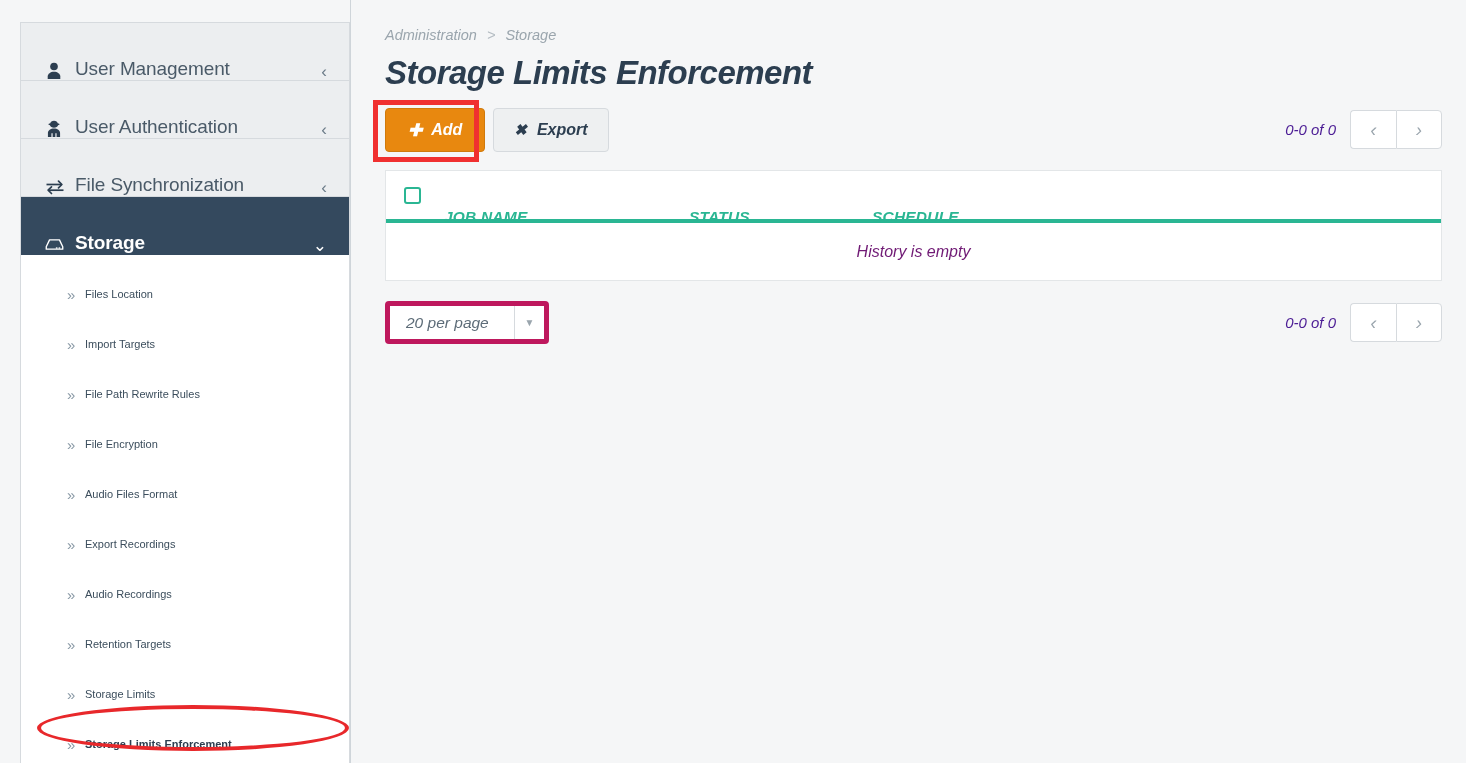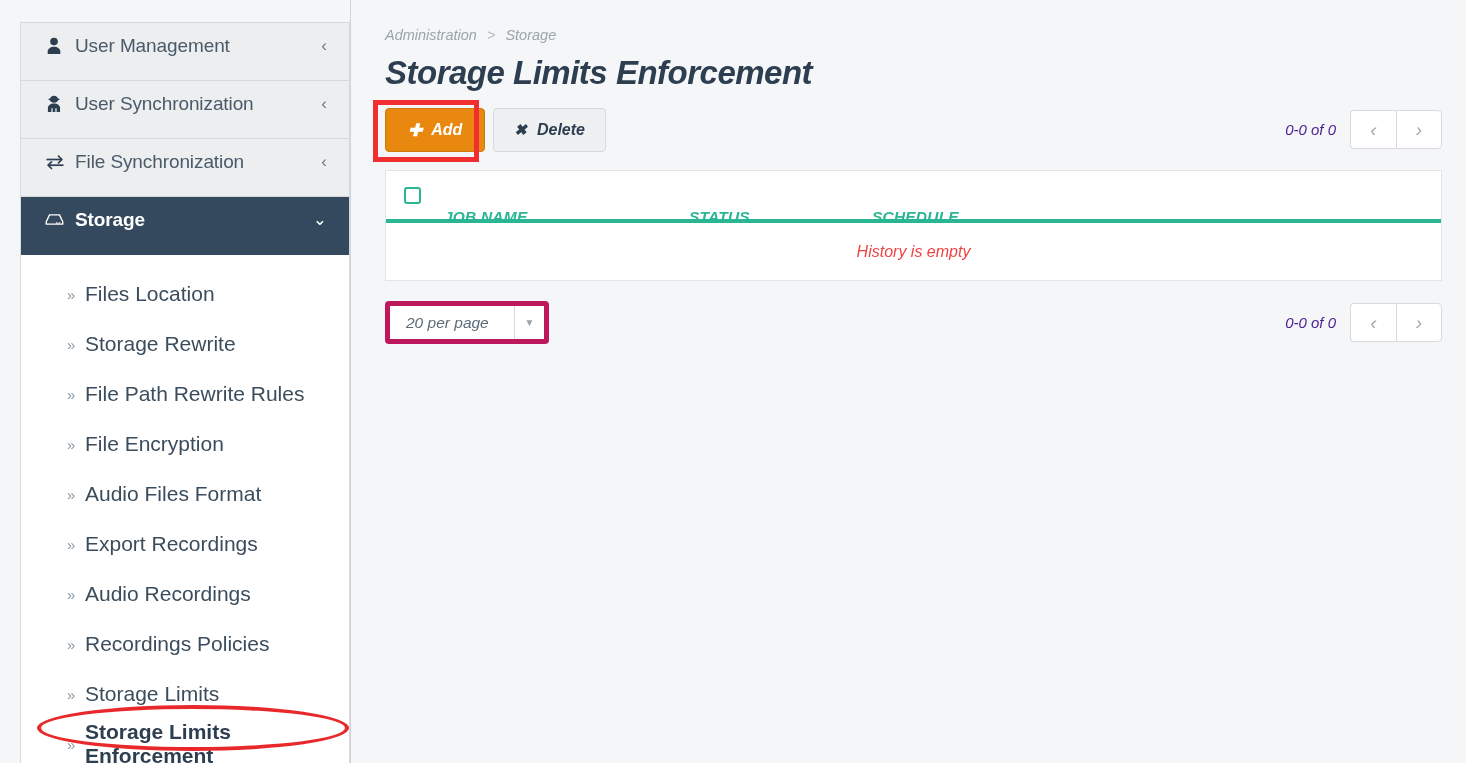--- a/index.html
+++ b/index.html
@@ -23,22 +23,22 @@
     width: 330px;
     background: #ffffff;
     border: 1px solid #d6dade;
     border-bottom: none;
     min-height: 728px;
   }
   .nav-group {
     background: #eceef0;
     border-bottom: 1px solid #d6dade;
     height: 58px;
-    display: flex; align-items: center;
-    padding: 0 22px 12px 24px;
+    display: flex; align-items: flex-end;
+    padding: 0 22px 0 24px;
     cursor: pointer;
     position: relative;
   }
   .nav-group.active {
     background: #34495e;
     border-bottom: 1px solid #34495e;
   }
   .nav-group .ic {
     width: 26px; flex: 0 0 26px;
     display: flex; align-items: center; justify-content: flex-start;
@@ -59,21 +59,21 @@
     height: 50px;
     display: flex; align-items: center;
     padding-left: 64px;
     cursor: pointer;
     position: relative;
   }
   .sub-item .arrow {
     position: absolute; left: 46px; top: 50%; transform: translateY(-50%);
     color: #8a9aa6; font-size: 15px;
   }
-  .sub-item .slabel { font-size: 21px; color: #3b4d5c; }
+  .sub-item .slabel { font-size: 11px; color: #3b4d5c; }
   .sub-item.current .slabel { font-weight: bold; color: #2c3e50; }
 
   
   .ellipse-hl {
     position: absolute;
     left: 37px; top: 705px;
     width: 312px; height: 46px;
     border: 4px solid #e8282b;
     border-radius: 50%;
     pointer-events: none;
@@ -159,21 +159,21 @@
     border: 2px solid #2ab693; border-radius: 3px;
     background: #ffffff; cursor: pointer;
   }
   .th-job { flex: 0 0 245px; }
   .th-status { flex: 0 0 183px; }
   .th-schedule { flex: 0 0 238px; }
   .th-latest { flex: 1 1 auto; }
   .tbody-empty {
     height: 57px;
     display: flex; align-items: center; justify-content: center;
-    font-size: 16px; color: #ef4444;
+    font-size: 16px; color: #701a75;
   }
 
   
   .bottom-bar {
     margin-top: 20px; position: relative; height: 46px;
   }
   .select-wrap {
     display: inline-flex; align-items: stretch;
     height: 43px; background: #ffffff;
     border: 5px solid #be185d; border-radius: 4px;
@@ -214,21 +214,21 @@
         <span class="chev">‹</span>
       </div>
 
       <div class="nav-group">
         <span class="ic">
           <svg width="18" height="18" viewBox="0 0 16 16" fill="currentColor">
               <path d="M8 0.6c-1.9 0-3 1.1-3.3 2.3L3.4 3.4c-.4.1-.5.6-.1.8l1.1.5C4.7 6 6.2 6.8 8 6.8s3.3-.8 3.6-2.1l1.1-.5c.4-.2.3-.7-.1-.8l-1.3-.5C11 1.7 9.9.6 8 .6z"></path>
               <path d="M8 7.6c-3 0-5.4 1.8-5.4 4V15h3.1v-3.3h1.1V15h2.4v-3.3h1.1V15h3.1v-3.4c0-2.2-2.4-4-5.4-4z"></path>
             </svg>
         </span>
-        <span class="lbl">User Synchronization</span>
+        <span class="lbl">User Authentication</span>
         <span class="chev">‹</span>
       </div>
 
       <div class="nav-group">
         <span class="ic">
           <svg width="20" height="18" viewBox="0 0 20 16" fill="none" stroke="currentColor" stroke-width="1.7">
             <path d="M1.5 5.5h15"></path>
               <path d="M13.5 2.2l3.4 3.3-3.4 3.3" stroke-linecap="round" stroke-linejoin="round"></path>
             <path d="M18.5 11.2h-15"></path>
               <path d="M6.5 7.9L3.1 11.2l3.4 3.3" stroke-linecap="round" stroke-linejoin="round"></path>
@@ -250,21 +250,21 @@
         <span class="chev">⌄</span>
       </div>
 
       <div class="sub-list">
         <div class="sub-item">
           <span class="arrow">»</span>
           <span class="slabel">Files Location</span>
         </div>
         <div class="sub-item">
           <span class="arrow">»</span>
-          <span class="slabel">Storage Rewrite</span>
+          <span class="slabel">Import Targets</span>
         </div>
         <div class="sub-item">
           <span class="arrow">»</span>
           <span class="slabel">File Path Rewrite Rules</span>
         </div>
         <div class="sub-item">
           <span class="arrow">»</span>
           <span class="slabel">File Encryption</span>
         </div>
         <div class="sub-item">
@@ -274,21 +274,21 @@
         <div class="sub-item">
           <span class="arrow">»</span>
           <span class="slabel">Export Recordings</span>
         </div>
         <div class="sub-item">
           <span class="arrow">»</span>
           <span class="slabel">Audio Recordings</span>
         </div>
         <div class="sub-item">
           <span class="arrow">»</span>
-          <span class="slabel">Recordings Policies</span>
+          <span class="slabel">Retention Targets</span>
         </div>
         <div class="sub-item">
           <span class="arrow">»</span>
           <span class="slabel">Storage Limits</span>
         </div>
         <div class="sub-item current">
           <span class="arrow">»</span>
           <span class="slabel">Storage Limits Enforcement</span>
         </div>
       </div>
@@ -309,21 +309,21 @@
     <div class="page-title">Storage Limits Enforcement</div>
 
     <div class="toolbar">
       <div class="btn-row">
         <div class="btn btn-add">
           <span class="plus">✚</span>
           <span>Add</span>
         </div>
         <div class="btn btn-del">
           <span class="x">✖</span>
-          <span>Delete</span>
+          <span>Export</span>
         </div>
       </div>
       <div class="add-highlight"></div>
 
       <div class="pager-top">
         <span class="pager-count">0-0 of 0</span>
         <div class="pg-group">
           <div class="pg-btn left">
             <span>‹</span>
           </div>

